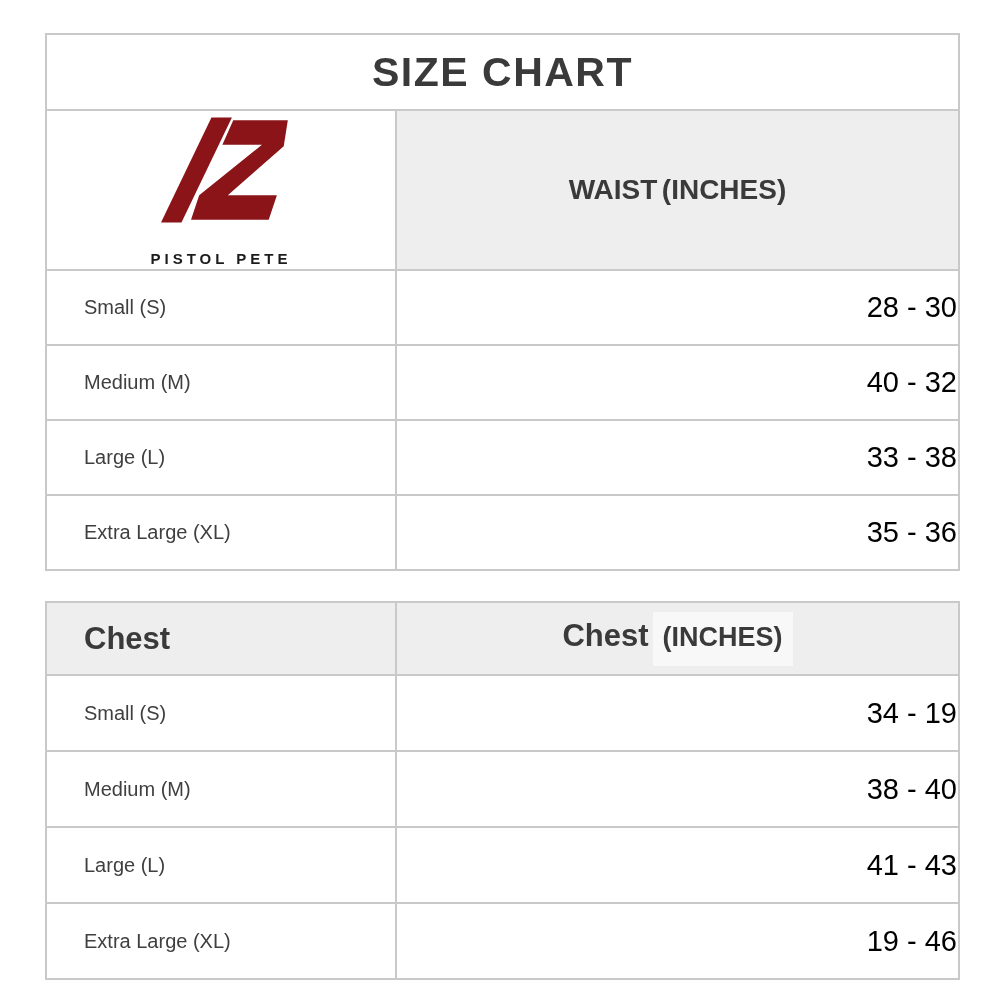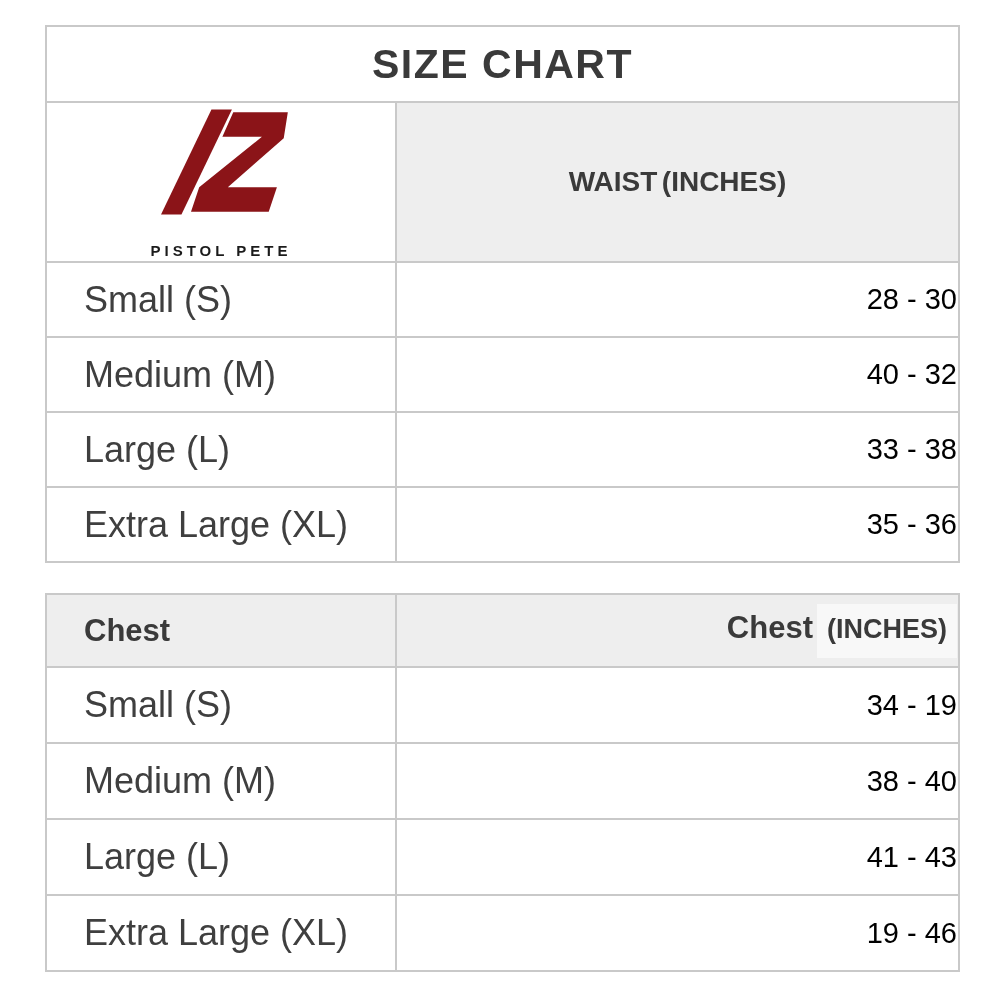--- a/index.html
+++ b/index.html
@@ -7,21 +7,21 @@
     padding: 0;
     background: #ffffff;
     width: 1000px;
     height: 1000px;
     font-family: "Liberation Sans", "DejaVu Sans", sans-serif;
     color: #3c3c3c;
   }
   .sheet {
     position: absolute;
     left: 45px;
-    top: 25px;
+    top: 33px;
     width: 833px;
   }
   table.size-table {
     width: 913px;
     table-layout: fixed;
     border-collapse: collapse;
   }
   table.size-table td {
     border: 2px solid #c9c9c9;
     vertical-align: middle;
@@ -61,21 +61,21 @@
     color: #3a3a3a;
     white-space: nowrap;
   }
   .head-main  { font-size: 28px; font-weight: 700; }
   .head-unit  { font-size: 28px; font-weight: 700; }
 
   td.label-cell {
     height: 71px;
     background: #ffffff;
     padding-left: 37px;
-    font-size: 36px;
+    font-size: 20px;
     font-weight: 400;
     color: #3f3f3f;
   }
   td.value-cell {
     background: #ffffff;
     text-align: right;
     font-size: 29px;
     font-weight: 400;
     color: #000000;
   }
@@ -85,21 +85,21 @@
   td.row-head-cell {
     height: 69px;
     background: #eeeeee;
     padding-left: 37px;
     font-size: 31px;
     font-weight: 700;
     color: #3a3a3a;
   }
   td.col-head-cell-2 {
     background: #eeeeee;
-    text-align: right;
+    text-align: center;
     color: #3a3a3a;
     white-space: nowrap;
   }
   .head-main-2 { font-size: 31px; font-weight: 700; }
   .head-unit-2 {
     font-size: 27px;
     font-weight: 700;
     background: #f8f8f8;      
     padding: 10px 10px 13px 10px;
     margin-left: 4px;

